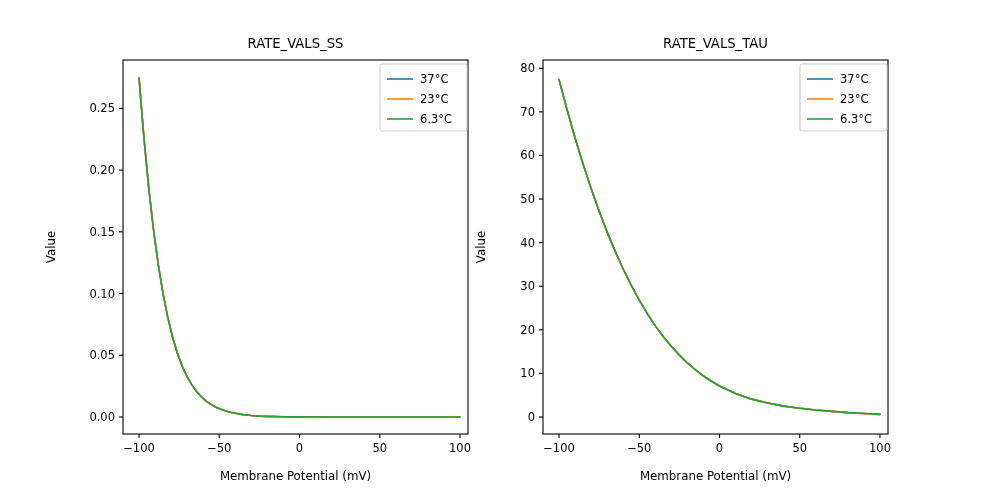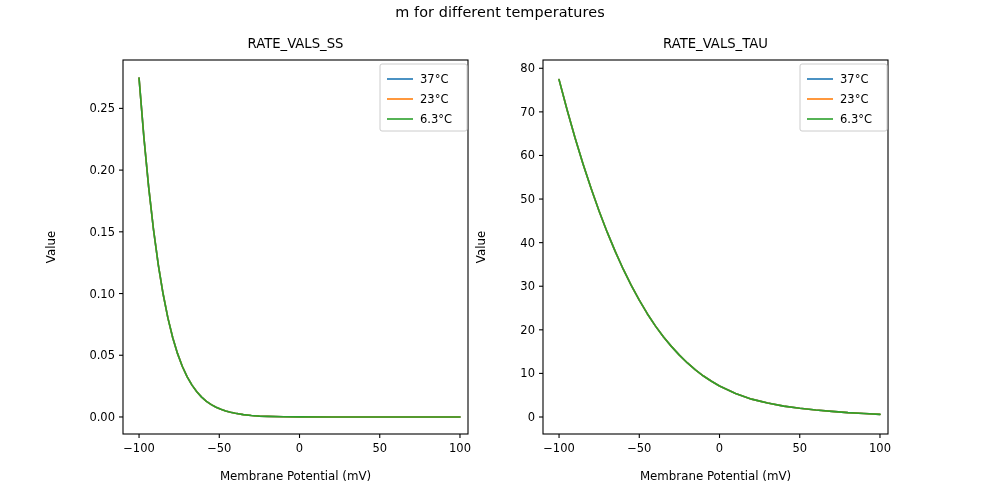--- a/index.html
+++ b/index.html
@@ -87,21 +87,20 @@
   }
   .legend-swatch {
     stroke-width: 1.6;
   }
 </style>
 </head>
 <body>
 
 <div id="figure">
 
-  <div class="suptitle">m for different temperatures</div>
 
   <div class="axes-wrap">
     <svg class="plot" id="plot-svg" viewBox="0 0 1000 500">
         <g>
           <text x="295.5" y="48" text-anchor="middle" class="axis-title">RATE_VALS_SS</text>
           <rect x="123" y="60" width="345" height="374" class="spine"></rect>
           <line x1="139.04651162790697" y1="434" x2="139.04651162790697" y2="438" class="tickmark"></line>
           <text x="139.04651162790697" y="452" text-anchor="middle" class="tick-label">−100</text>
           <line x1="219.27906976744185" y1="434" x2="219.27906976744185" y2="438" class="tickmark"></line>
           <text x="219.27906976744185" y="452" text-anchor="middle" class="tick-label">−50</text>

